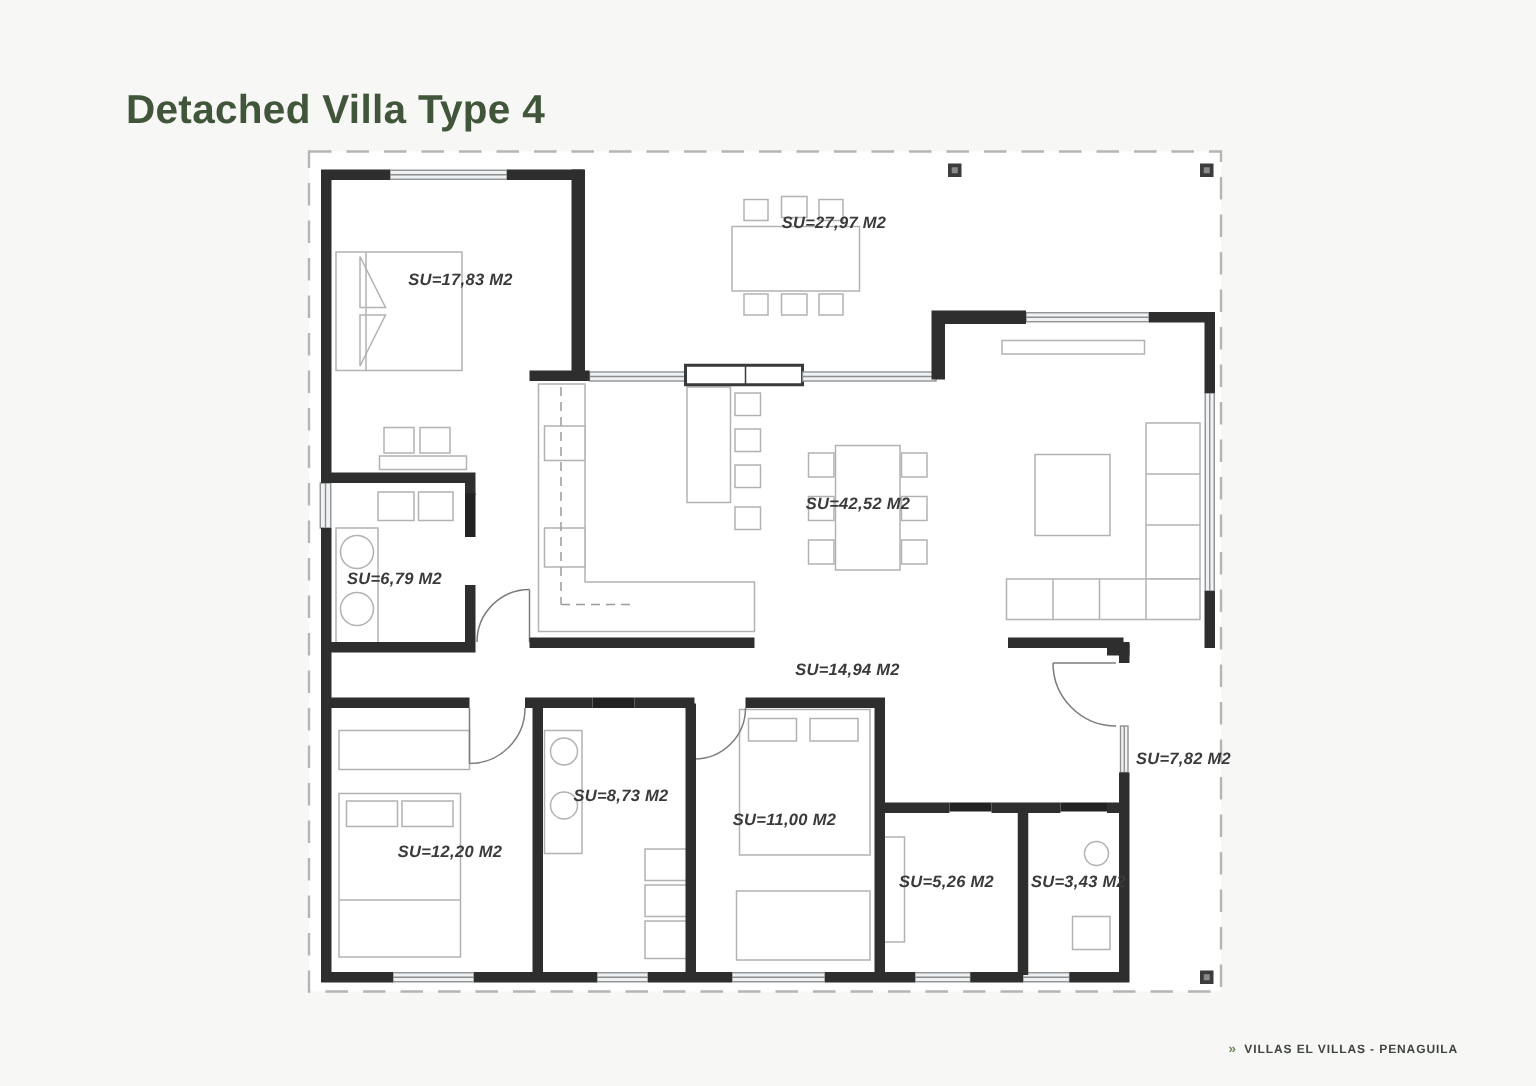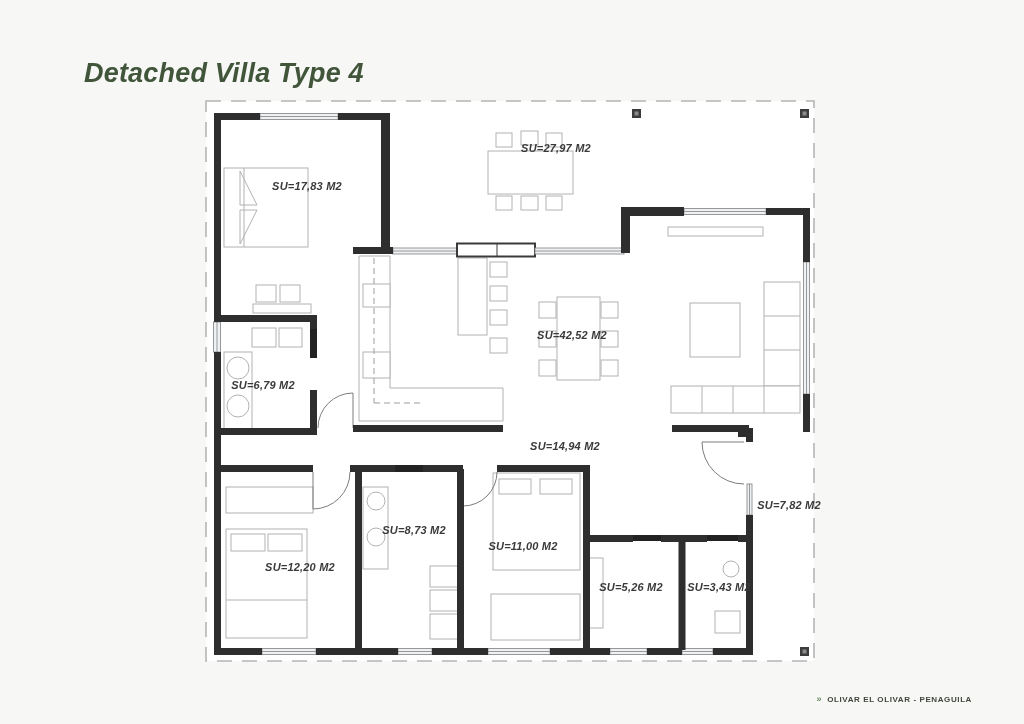--- a/index.html
+++ b/index.html
@@ -8,21 +8,20 @@
     background:#f7f7f5;
     font-family:"Liberation Sans", sans-serif;
     position:relative;
     overflow:hidden;
   }
   .page{position:absolute;inset:0;}
   .page-title{
     position:absolute;left:84px;top:58px;
     font-size:27px;font-weight:700;letter-spacing:0.2px;
     color:#41553a;
-    font-style:italic;
   }
   .plan-wrap{position:absolute;inset:0;font-style:italic;}
   .plan-wrap svg{position:absolute;left:0;top:0;}
   .footer{
     position:absolute;right:52px;top:694px;
     font-size:8px;letter-spacing:0.6px;
     color:#3f463c;font-weight:700;
     display:flex;gap:5px;align-items:center;
   }
   .footer .marker{color:#6b8a5e;font-size:9px;font-weight:700;}
@@ -265,16 +264,16 @@
         <text class="room-label" x="523" y="550">SU=11,00 M2</text>
         <text class="room-label" x="631" y="591">SU=5,26 M2</text>
         <text class="room-label" x="719" y="591">SU=3,43 M2</text>
         <text class="room-label" x="789" y="509">SU=7,82 M2</text>
       </g>
     </svg>
   </div>
 
   <div class="footer">
     <span class="marker">»</span>
-    <span>OLIVAR EL OLIVAR - PENAGUILA</span>
+    <span>VILLAS EL VILLAS - PENAGUILA</span>
   </div>
 
 </div>
 
 </body></html>

